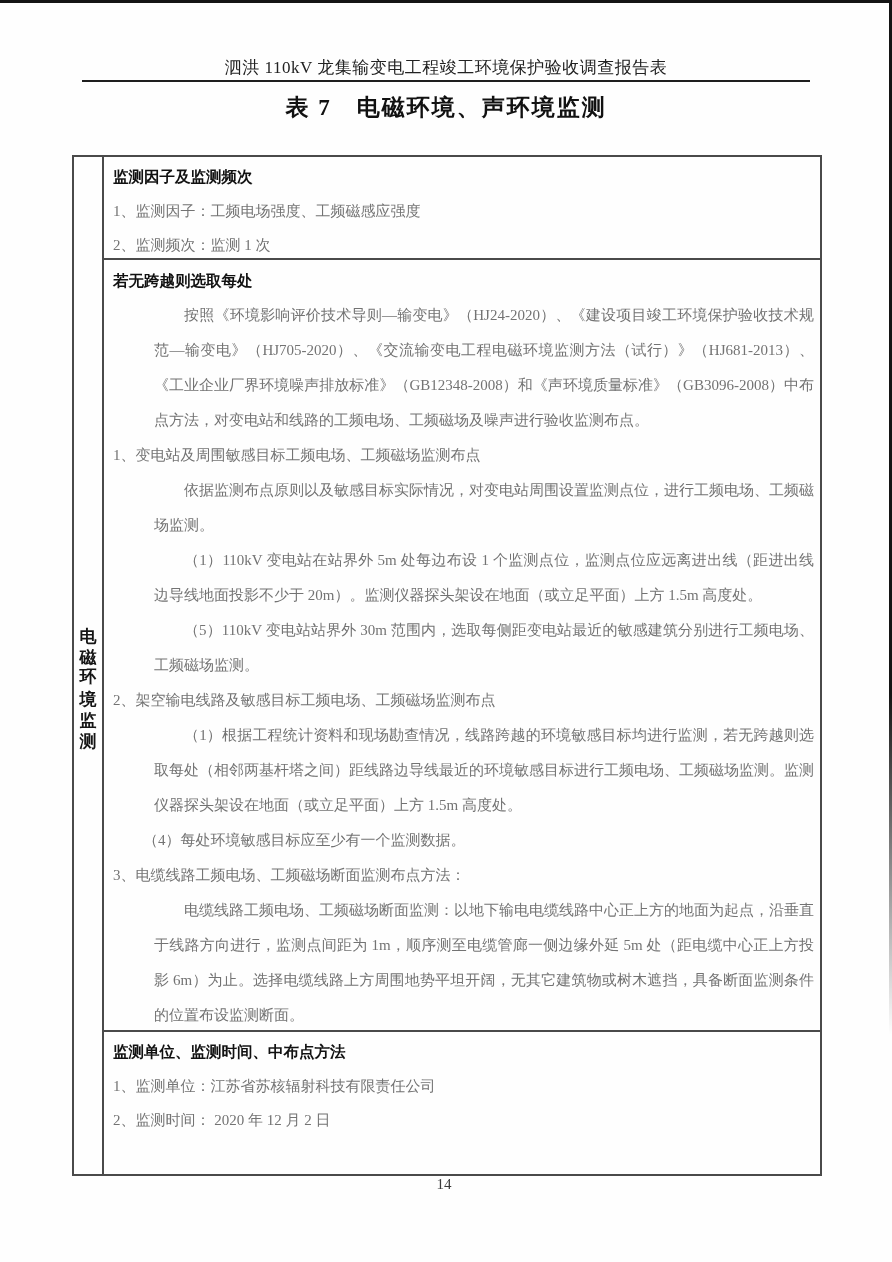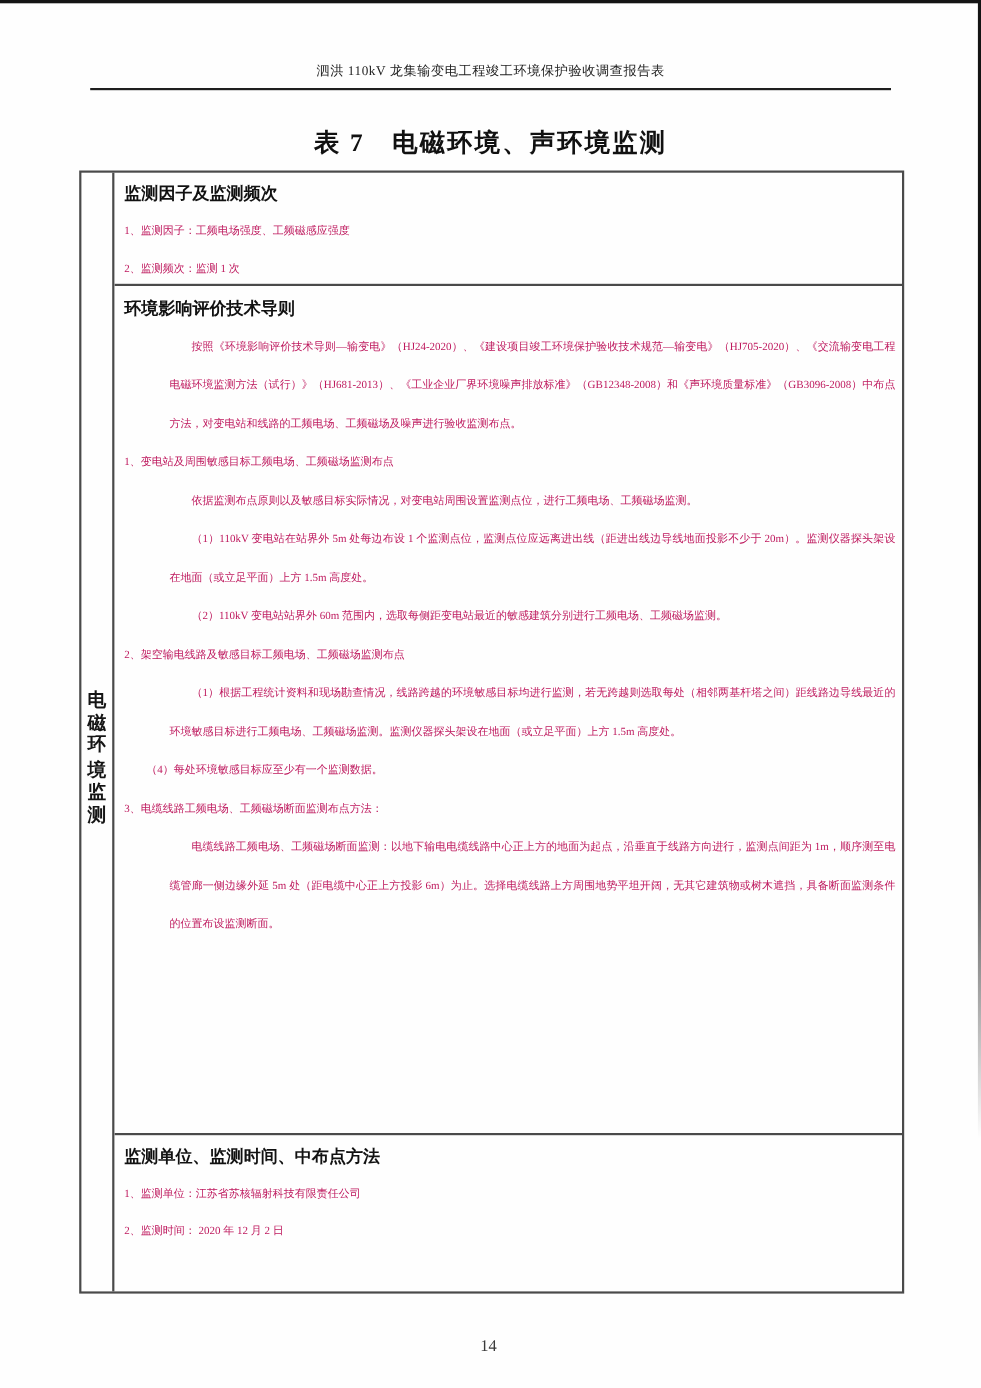--- a/index.html
+++ b/index.html
@@ -16,28 +16,28 @@
   .scan-edge-top {
     position: absolute; top: 0; left: 0; width: 892px; height: 3px;
     background: #141414;
   }
   .scan-edge-right {
     position: absolute; top: 0; right: 0; width: 3px; height: 1262px;
     background: linear-gradient(to bottom, #141414 0%, #141414 55%, rgba(20,20,20,0) 82%);
   }
   .doc-header {
     position: absolute; top: 56px; left: 0; width: 892px;
-    text-align: center; font-size: 12px; letter-spacing: 0.5px; color: #222;
+    text-align: center; font-size: 17px; letter-spacing: 0.5px; color: #222;
   }
   .header-rule {
     position: absolute; top: 80px; left: 82px; width: 728px; height: 2px;
     background: #1e1e1e;
   }
   .doc-title {
-    position: absolute; top: 114px; left: 0; width: 892px;
+    position: absolute; top: 92px; left: 0; width: 892px;
     text-align: center; font-size: 23px; font-weight: bold; color: #111;
     letter-spacing: 2px;
   }
   .report-table {
     position: absolute; top: 155px; left: 72px; width: 750px; height: 1021px;
     border: 2px solid #4a4a4a;
     display: flex;
   }
   .label-cell {
     width: 30px;
@@ -57,25 +57,25 @@
   }
   .content-cell { flex: 1; display: flex; flex-direction: column; overflow: hidden; }
   .section { overflow: hidden; padding: 3px 6px 4px 9px; }
   .section-1 { height: 103px; border-bottom: 2px solid #4a4a4a; }
   .section-2 { height: 772px; border-bottom: 2px solid #4a4a4a; }
   .section-3 { height: 140px; }
   .section-1 .line, .section-1 .section-heading,
   .section-3 .line, .section-3 .section-heading { line-height: 34px; }
   .section-2 .line, .section-2 .section-heading { line-height: 35px; }
   .section-heading { font-weight: bold; font-size: 15.5px; color: #111; }
-  .para { font-size: 10px; color: #be185d; }
+  .para { font-size: 15px; color: #737373; }
   .justify { text-align: justify; margin-left: 41px; }
   .indent { text-indent: 2em; }
   .page-number {
-    position: absolute; top: 1216px; left: 0; width: 888px;
+    position: absolute; top: 1176px; left: 0; width: 888px;
     text-align: center; font-size: 15px; color: #3a3a3a;
   }
 </style>
 </head>
 <body>
 
 <div class="page">
 
   <div class="scan-edge-top"></div>
   <div class="scan-edge-right"></div>
@@ -94,26 +94,26 @@
 
     <div class="content-cell">
 
       <div class="section section-1">
         <div class="section-heading">监测因子及监测频次</div>
         <div class="para line">1、监测因子：工频电场强度、工频磁感应强度</div>
         <div class="para line">2、监测频次：监测 1 次</div>
       </div>
 
       <div class="section section-2">
-        <div class="section-heading">环境影响评价技术导则</div>
+        <div class="section-heading">若无跨越则选取每处</div>
         <div class="para line justify indent">按照《环境影响评价技术导则—输变电》（HJ24-2020）、《建设项目竣工环境保护验收技术规范—输变电》（HJ705-2020）、《交流输变电工程电磁环境监测方法（试行）》（HJ681-2013）、《工业企业厂界环境噪声排放标准》（GB12348-2008）和《声环境质量标准》（GB3096-2008）中布点方法，对变电站和线路的工频电场、工频磁场及噪声进行验收监测布点。</div>
         <div class="para line">1、变电站及周围敏感目标工频电场、工频磁场监测布点</div>
         <div class="para line justify indent">依据监测布点原则以及敏感目标实际情况，对变电站周围设置监测点位，进行工频电场、工频磁场监测。</div>
         <div class="para line justify indent">（1）110kV 变电站在站界外 5m 处每边布设 1 个监测点位，监测点位应远离进出线（距进出线边导线地面投影不少于 20m）。监测仪器探头架设在地面（或立足平面）上方 1.5m 高度处。</div>
-        <div class="para line justify indent">（2）110kV 变电站站界外 60m 范围内，选取每侧距变电站最近的敏感建筑分别进行工频电场、工频磁场监测。</div>
+        <div class="para line justify indent">（5）110kV 变电站站界外 30m 范围内，选取每侧距变电站最近的敏感建筑分别进行工频电场、工频磁场监测。</div>
         <div class="para line">2、架空输电线路及敏感目标工频电场、工频磁场监测布点</div>
         <div class="para line justify indent">（1）根据工程统计资料和现场勘查情况，线路跨越的环境敏感目标均进行监测，若无跨越则选取每处（相邻两基杆塔之间）距线路边导线最近的环境敏感目标进行工频电场、工频磁场监测。监测仪器探头架设在地面（或立足平面）上方 1.5m 高度处。</div>
         <div class="para line indent">（4）每处环境敏感目标应至少有一个监测数据。</div>
         <div class="para line">3、电缆线路工频电场、工频磁场断面监测布点方法：</div>
         <div class="para line justify indent">电缆线路工频电场、工频磁场断面监测：以地下输电电缆线路中心正上方的地面为起点，沿垂直于线路方向进行，监测点间距为 1m，顺序测至电缆管廊一侧边缘外延 5m 处（距电缆中心正上方投影 6m）为止。选择电缆线路上方周围地势平坦开阔，无其它建筑物或树木遮挡，具备断面监测条件的位置布设监测断面。</div>
       </div>
 
       <div class="section section-3">
         <div class="section-heading">监测单位、监测时间、中布点方法</div>
         <div class="para line">1、监测单位：江苏省苏核辐射科技有限责任公司</div>

